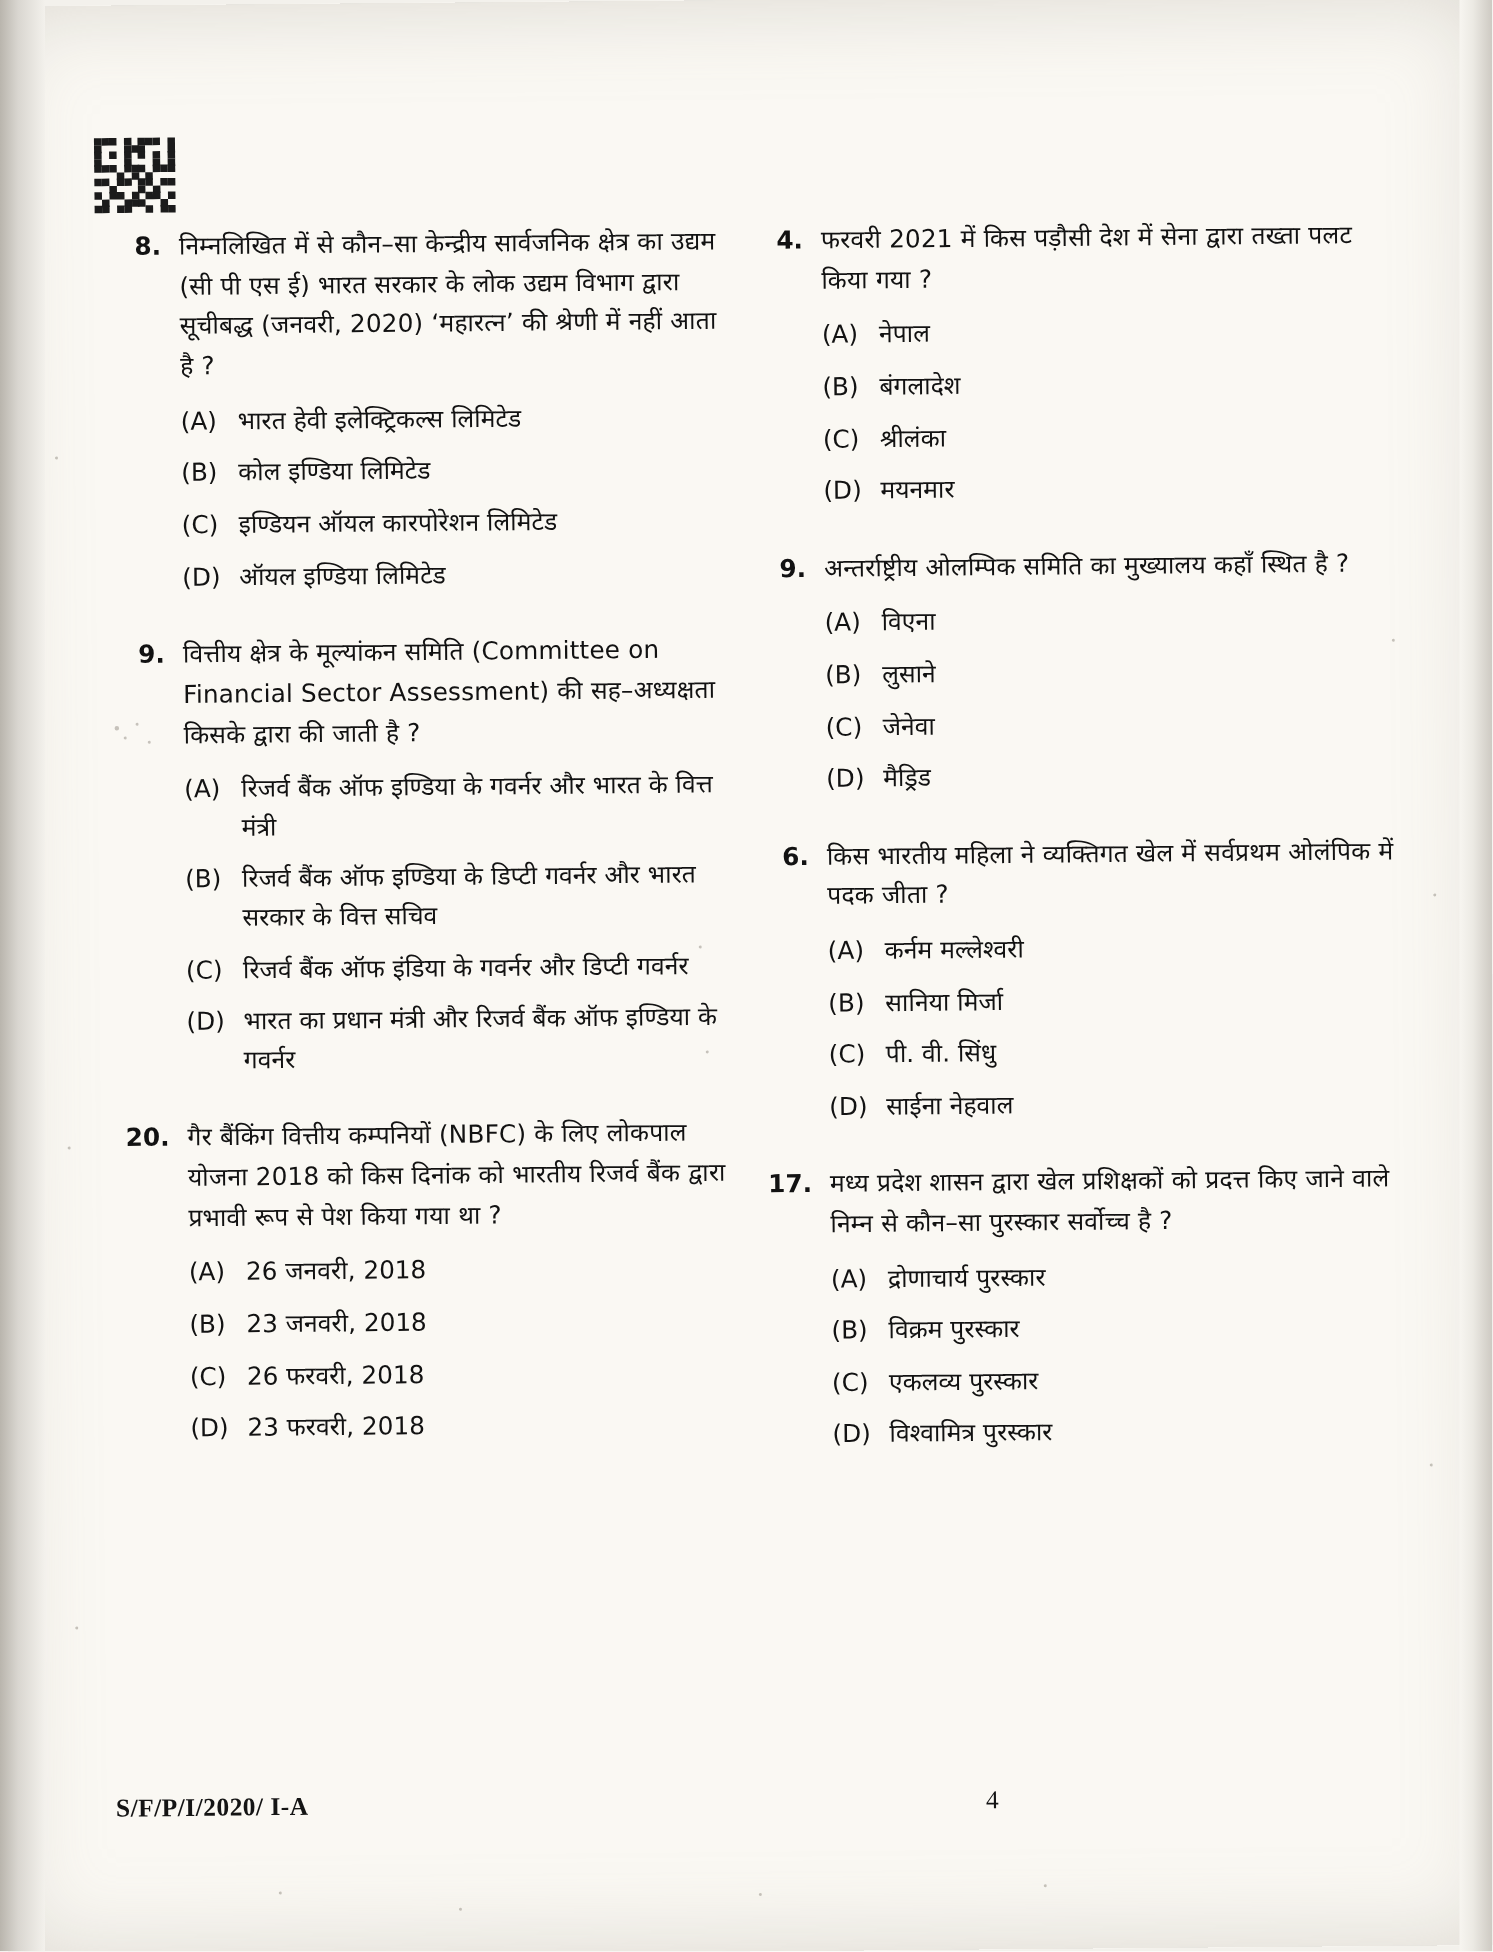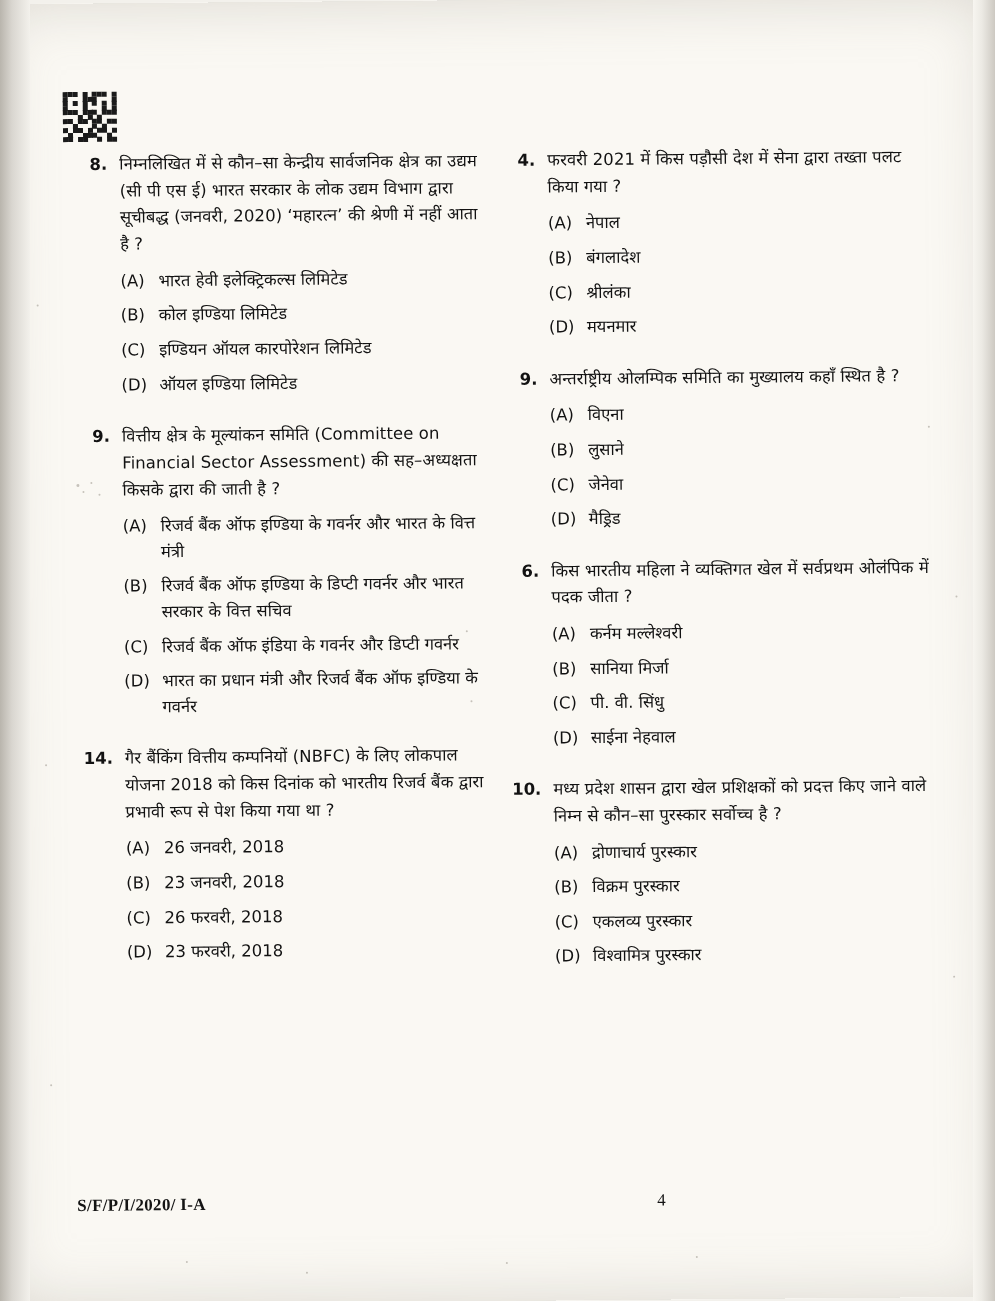--- a/index.html
+++ b/index.html
@@ -267,21 +267,21 @@
               <div class="opt-text">रिजर्व बैंक ऑफ इंडिया के गवर्नर और डिप्टी गवर्नर</div>
             </div>
             <div class="opt">
               <div class="opt-label">(D)</div>
               <div class="opt-text">भारत का प्रधान मंत्री और रिजर्व बैंक ऑफ इण्डिया के गवर्नर</div>
             </div>
           </div>
         </div>
         <div class="question">
           <div class="q-head">
-            <div class="q-num">14.</div>
+            <div class="q-num">20.</div>
             <div class="q-text">गैर बैंकिंग वित्तीय कम्पनियों (NBFC) के लिए लोकपाल योजना 2018 को किस दिनांक को भारतीय रिजर्व बैंक द्वारा प्रभावी रूप से पेश किया गया था ?</div>
           </div>
           <div class="options">
             <div class="opt">
               <div class="opt-label">(A)</div>
               <div class="opt-text">26 जनवरी, 2018</div>
             </div>
             <div class="opt">
               <div class="opt-label">(B)</div>
               <div class="opt-text">23 जनवरी, 2018</div>
@@ -365,21 +365,21 @@
               <div class="opt-text">पी. वी. सिंधु</div>
             </div>
             <div class="opt">
               <div class="opt-label">(D)</div>
               <div class="opt-text">साईना नेहवाल</div>
             </div>
           </div>
         </div>
         <div class="question">
           <div class="q-head">
-            <div class="q-num">10.</div>
+            <div class="q-num">17.</div>
             <div class="q-text">मध्य प्रदेश शासन द्वारा खेल प्रशिक्षकों को प्रदत्त किए जाने वाले निम्न से कौन–सा पुरस्कार सर्वोच्च है ?</div>
           </div>
           <div class="options">
             <div class="opt">
               <div class="opt-label">(A)</div>
               <div class="opt-text">द्रोणाचार्य पुरस्कार</div>
             </div>
             <div class="opt">
               <div class="opt-label">(B)</div>
               <div class="opt-text">विक्रम पुरस्कार</div>

